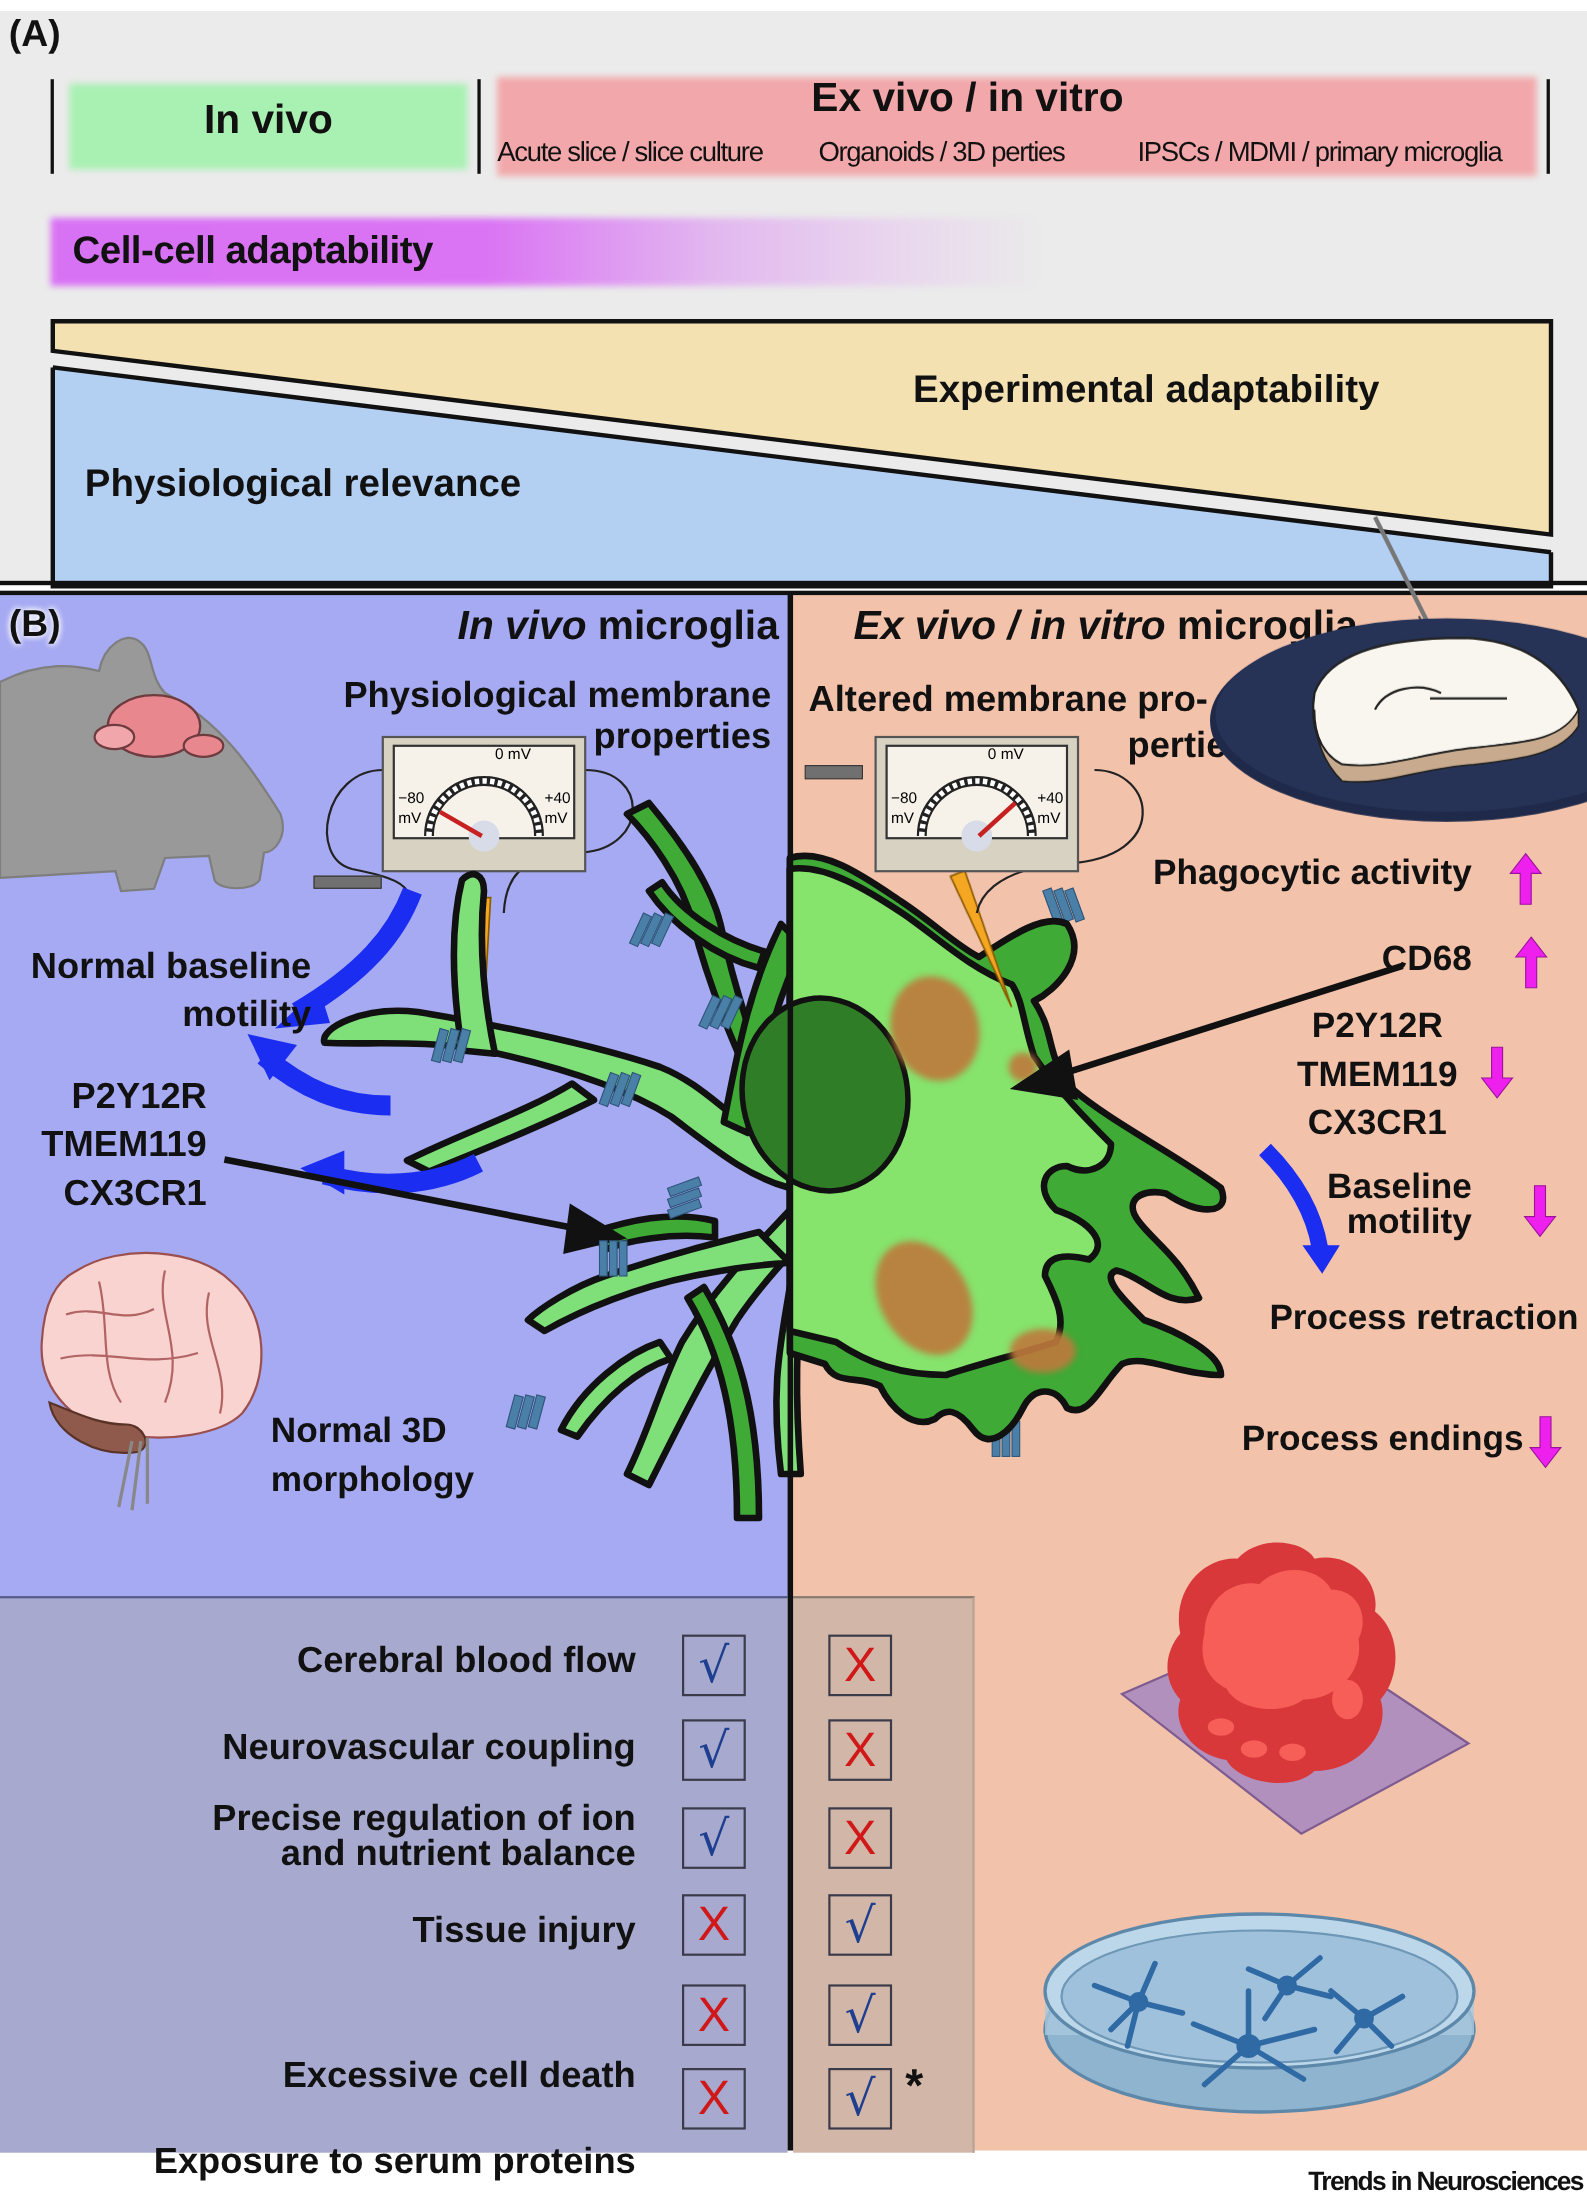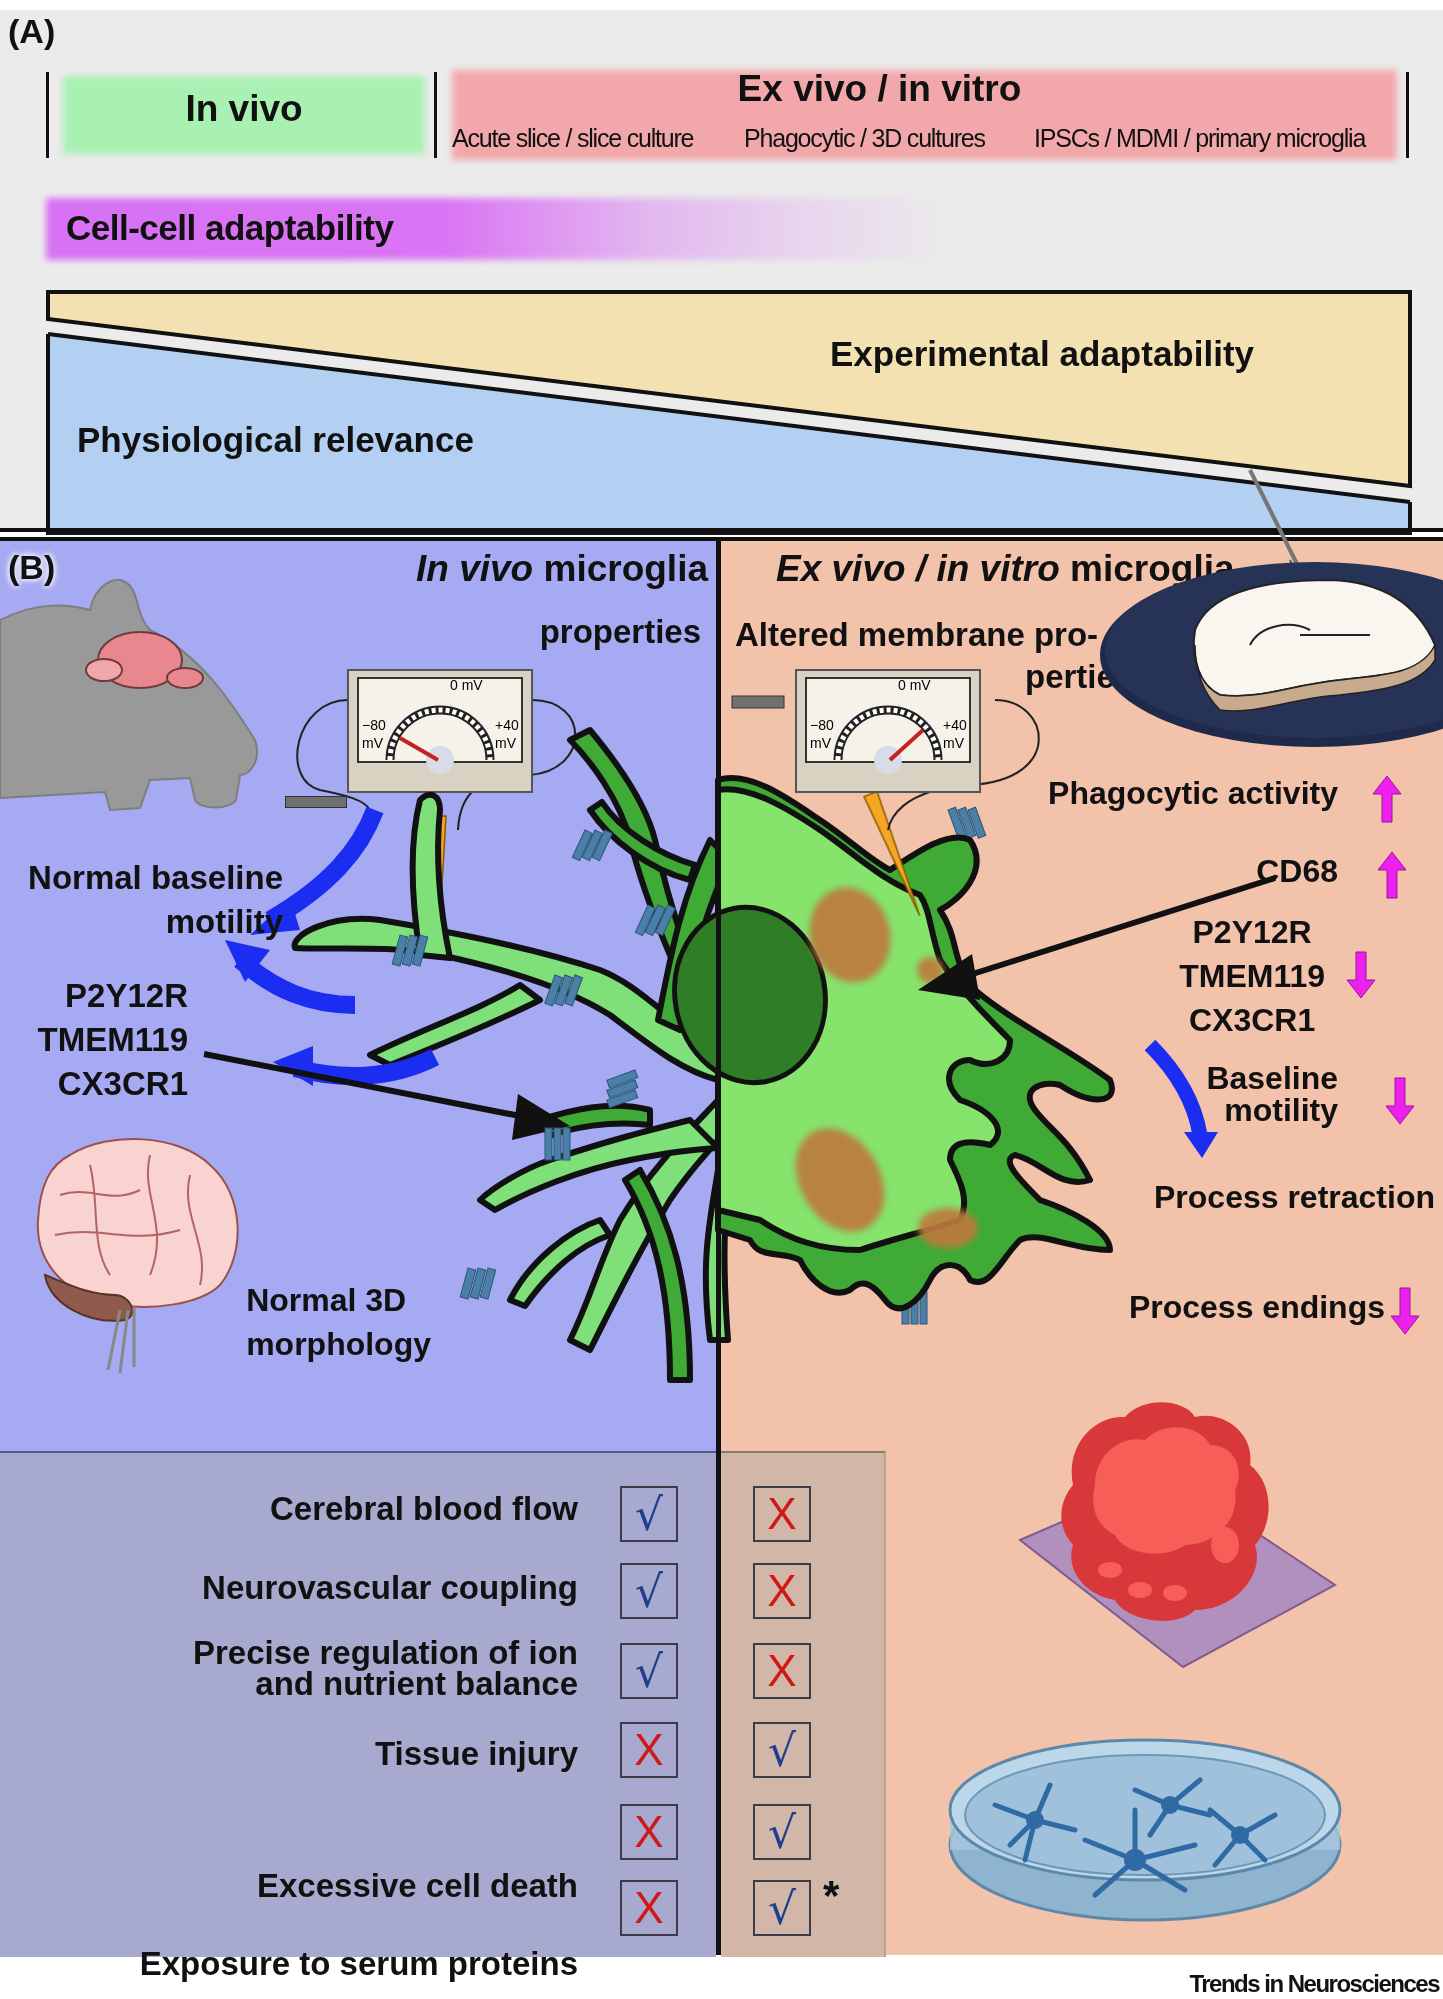--- a/index.html
+++ b/index.html
@@ -34,21 +34,21 @@
 <div class="abs tick" style="left:46px;top:72px;height:86px;"></div>
 <div class="abs tick" style="left:434px;top:72px;height:86px;"></div>
 <div class="abs tick" style="left:1406px;top:72px;height:86px;"></div>
 
 <div class="abs blur-box" style="left:63px;top:76px;width:362px;height:78px;background:#a9f0b3;"></div>
 <div class="abs bold" style="left:63px;top:88px;width:362px;text-align:center;font-size:37px;">In vivo</div>
 
 <div class="abs blur-box" style="left:452px;top:70px;width:945px;height:90px;background:#f2a8aa;"></div>
 <div class="abs bold" style="left:452px;top:68px;width:855px;text-align:center;font-size:37px;">Ex vivo / in vitro</div>
 <div class="abs" style="left:452px;top:124px;font-size:25px;letter-spacing:-1.2px;">Acute slice / slice culture</div>
-<div class="abs" style="left:744px;top:124px;font-size:25px;letter-spacing:-1.2px;">Phagocytic / 3D cultures</div>
+<div class="abs" style="left:744px;top:124px;font-size:25px;letter-spacing:-1.2px;">Organoids / 3D perties</div>
 <div class="abs" style="left:1034px;top:124px;font-size:25px;letter-spacing:-1.2px;">IPSCs / MDMI / primary microglia</div>
 
 <div class="abs blur-box" style="left:46px;top:198px;width:1100px;height:62px;background:linear-gradient(90deg,#d872f4 0%,#da74f4 36%,#e2b8ef 55%,#e8d3ee 68%,rgba(235,235,235,0) 82%);"></div>
 <div class="abs bold" style="left:66px;top:208px;font-size:35px;letter-spacing:-0.5px;">Cell-cell adaptability</div>
 
 <svg style="left:0;top:0;width:1443px;height:530px;">
   <polygon points="48,292 1410,292 1410,486 48,319" fill="#f4e1b2" stroke="#111" stroke-width="4"></polygon>
   <polygon points="48,334 1410,516 1410,497 48,334" fill="#ebebeb"></polygon>
   <polygon points="48,334 1410,502 1410,497 1410,533 48,533" fill="#b3cff2"></polygon>
   <polyline points="48,334 1410,502" fill="none" stroke="#111" stroke-width="4"></polyline>
@@ -71,20 +71,21 @@
 <svg style="left:0;top:560px;width:270px;height:260px;">
   <path d="M0,60 C40,40 70,45 90,50 C95,25 115,15 125,22 C140,30 135,55 150,70 C200,95 230,140 255,180 C262,200 250,215 240,215 L236,240 C230,250 200,250 195,240 L190,218 L150,220 L140,248 L110,250 L105,232 L0,238 Z" fill="#999999" stroke="#7e7e7e" stroke-width="2"></path>
   <g>
     <ellipse cx="140" cy="100" rx="42" ry="28" fill="#e8888e" stroke="#6e3b3f" stroke-width="2"></ellipse>
     <ellipse cx="104" cy="110" rx="18" ry="11" fill="#f0a6aa" stroke="#6e3b3f" stroke-width="2"></ellipse>
     <ellipse cx="185" cy="118" rx="18" ry="10" fill="#e8888e" stroke="#6e3b3f" stroke-width="2"></ellipse>
   </g>
 </svg>
 
 <div class="abs label" style="right:742px;top:614px;text-align:right;font-size:33px;">
+    <div>Physiological membrane</div>
     <div>properties</div>
   </div>
 
 <svg style="left:290px;top:660px;width:300px;height:150px;">
   <path d="M58,40 C5,40 -10,120 30,130 C55,135 75,140 80,150" fill="none" stroke="#222" stroke-width="2"></path>
   <path d="M242,40 C300,40 300,110 240,115 C190,118 170,130 168,170" fill="none" stroke="#222" stroke-width="2"></path>
   <rect x="58" y="10" width="184" height="122" fill="#d8d2c2" stroke="#555" stroke-width="2"></rect>
   <rect x="68" y="18" width="164" height="84" fill="#f6f2ea" stroke="#333" stroke-width="2"></rect>
   <path d="M100,100 A50,50 0 0 1 200,100" fill="none" stroke="#222" stroke-width="9"></path>
   <path d="M100,100 A50,50 0 0 1 200,100" fill="none" stroke="#fff" stroke-width="5" stroke-dasharray="4 3"></path>

